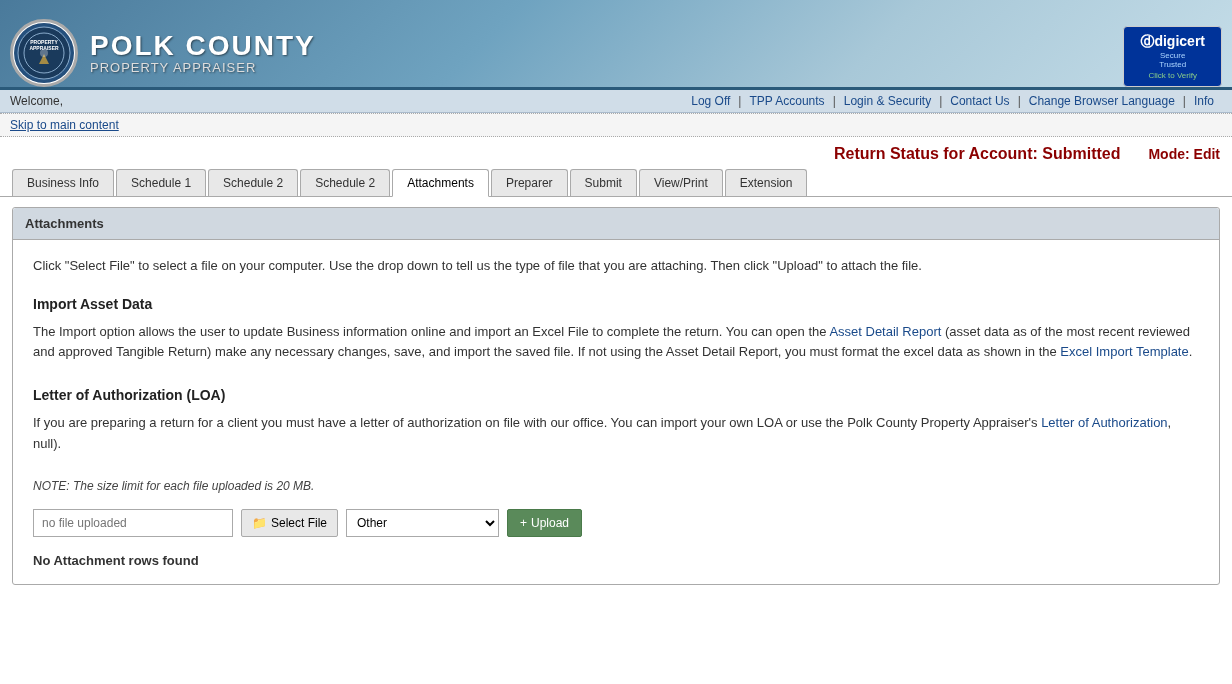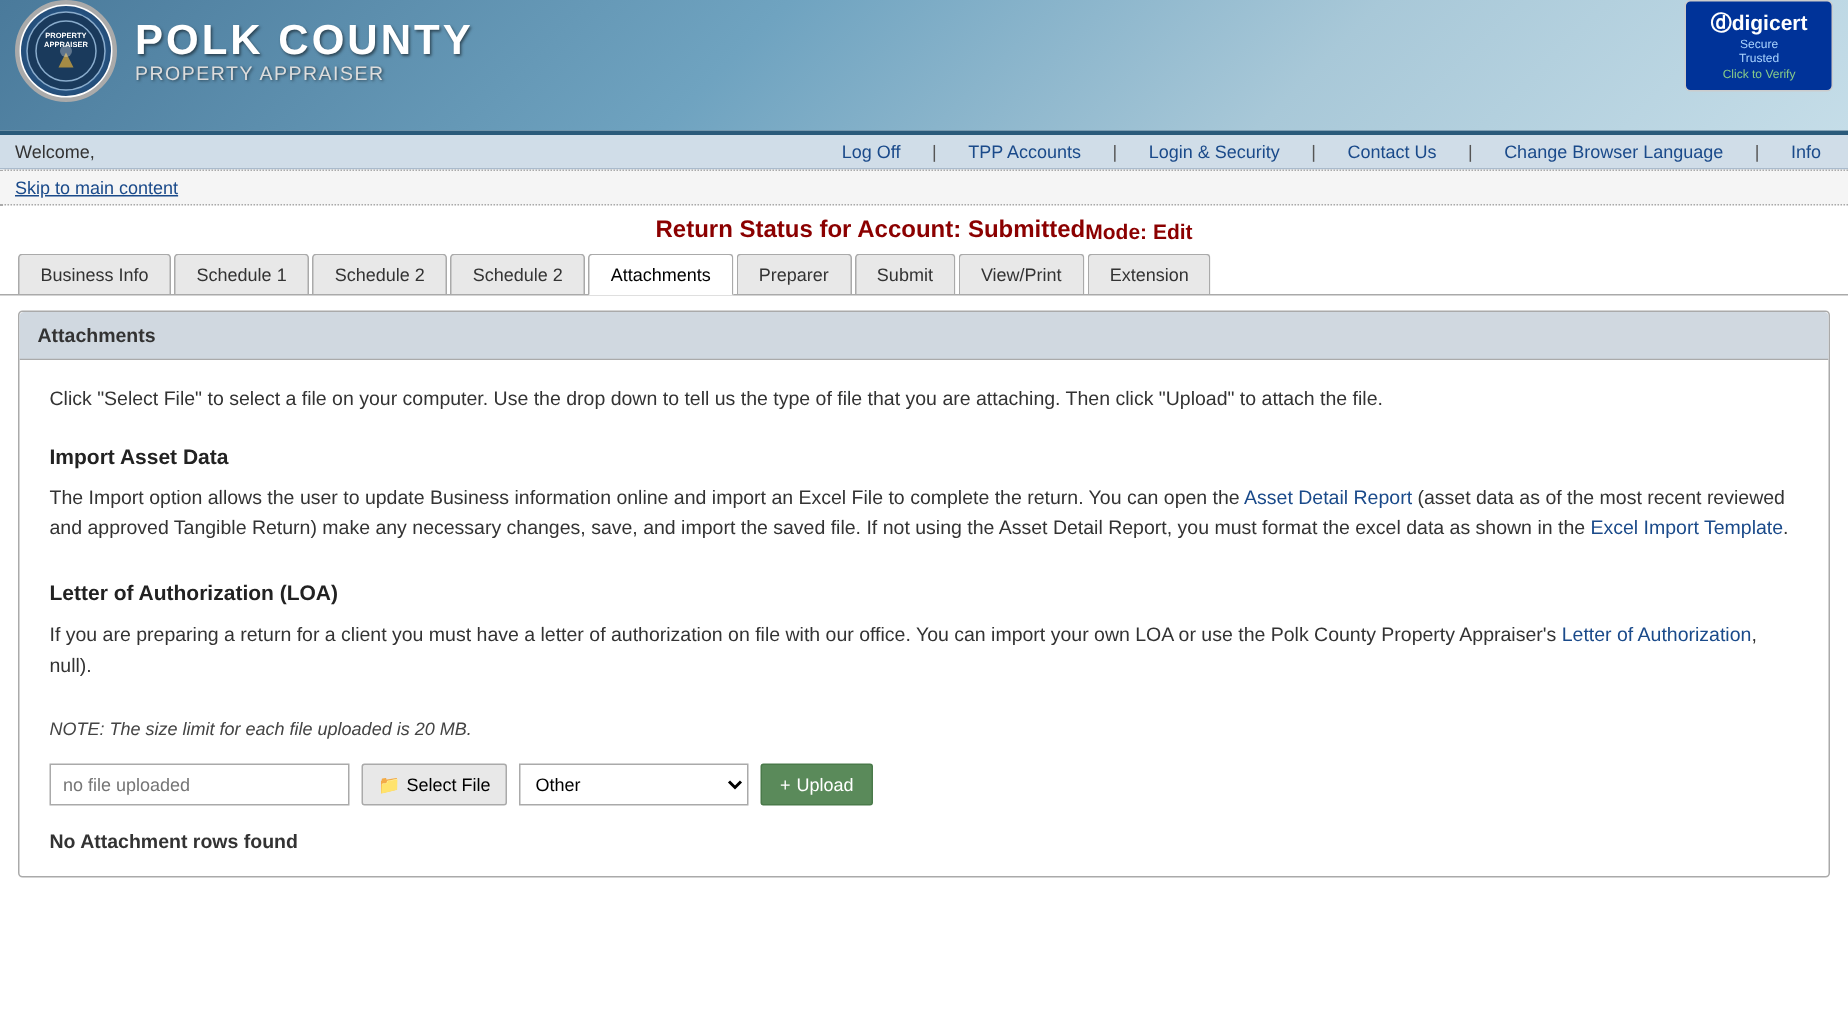--- a/index.html
+++ b/index.html
@@ -3,21 +3,21 @@
   <meta charset="utf-8">
   <style>
     * { box-sizing: border-box; margin: 0; padding: 0; }
     body { font-family: Arial, sans-serif; font-size: 13px; background: #fff; color: #333; }
 
     
     .header {
       background: linear-gradient(135deg, #4a7a9b 0%, #6fa3c0 40%, #a8c8d8 70%, #c5dde8 100%);
       height: 90px;
       display: flex;
-      align-items: flex-start;
+      align-items: flex-end;
       justify-content: space-between;
       padding: 0 10px;
       position: relative;
       border-bottom: 3px solid #2a5a7a;
     }
     .header-logo {
       display: flex;
       align-items: center;
       gap: 12px;
     }
@@ -92,21 +92,21 @@
 
     
     .top-nav {
       background: #d0dde8;
       border-bottom: 1px solid #aabbcc;
       padding: 4px 10px;
       display: flex;
       align-items: center;
       justify-content: flex-end;
       font-size: 12px;
-      gap: 13px;
+      gap: 0;
     }
     .top-nav span { color: #555; }
     .top-nav a {
       color: #1a4a8a;
       text-decoration: none;
       padding: 0 8px;
     }
     .top-nav .welcome { margin-right: auto; color: #333; }
     .separator { color: #888; }
 
@@ -119,23 +119,24 @@
       text-decoration: underline;
       border-top: 1px dotted #aaa;
       border-bottom: 1px dotted #aaa;
       background: #f5f5f5;
     }
     .skip-link a { color: #1a4a8a; text-decoration: none; }
 
     
     .page-header {
       display: flex;
-      justify-content: center;
+      justify-content: flex-end;
       align-items: center;
       padding: 8px 12px 6px;
+      gap: 28px;
     }
     .page-title {
       color: #8b0000;
       font-size: 16px;
       font-weight: bold;
     }
     .mode-label {
       color: #8b0000;
       font-size: 14px;
       font-weight: bold;

